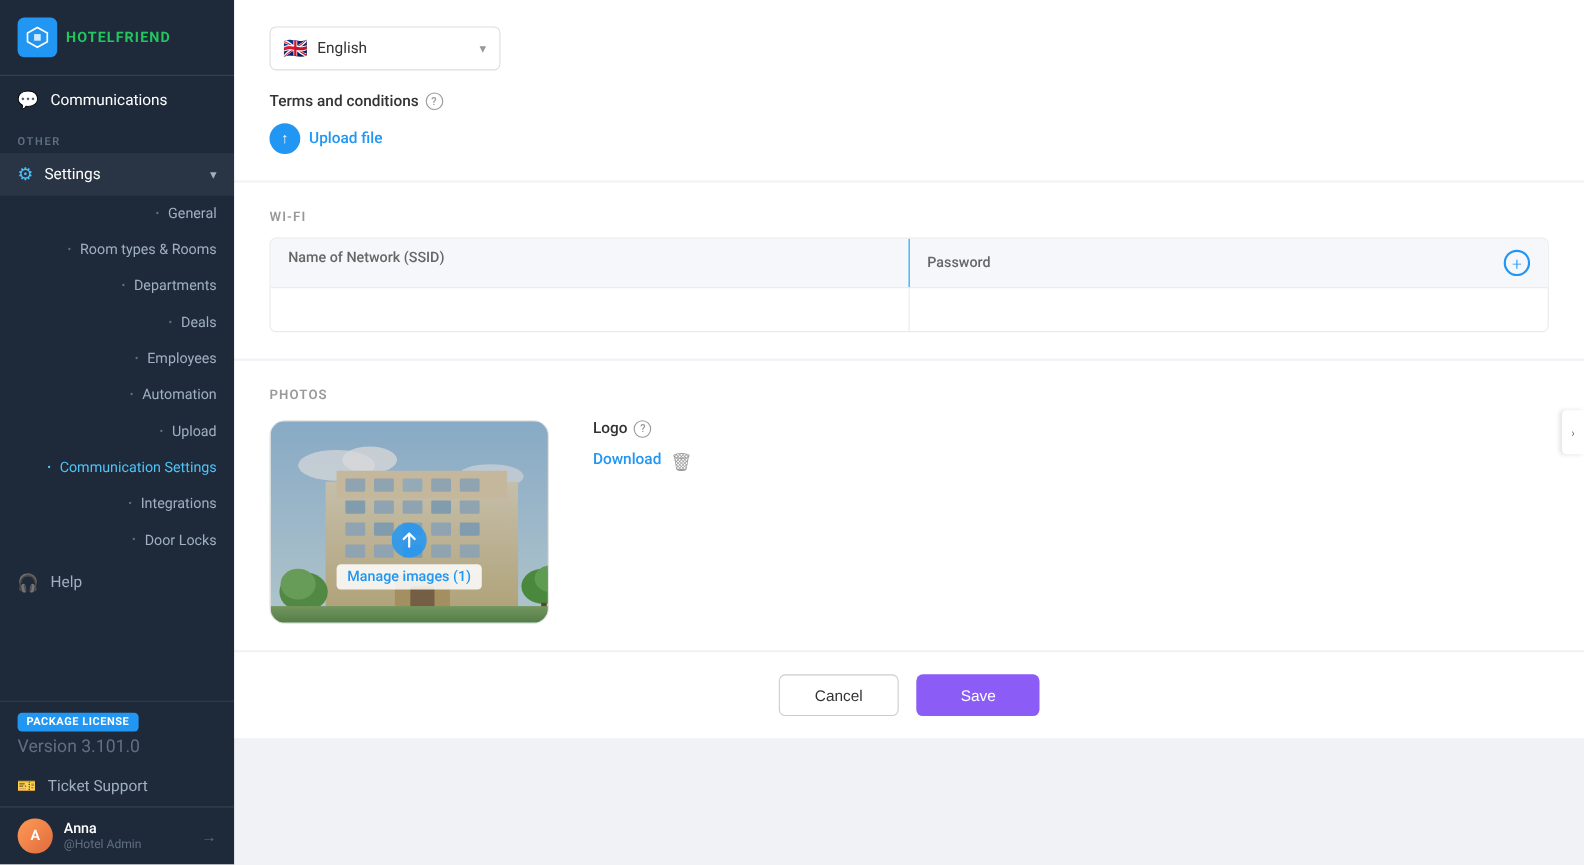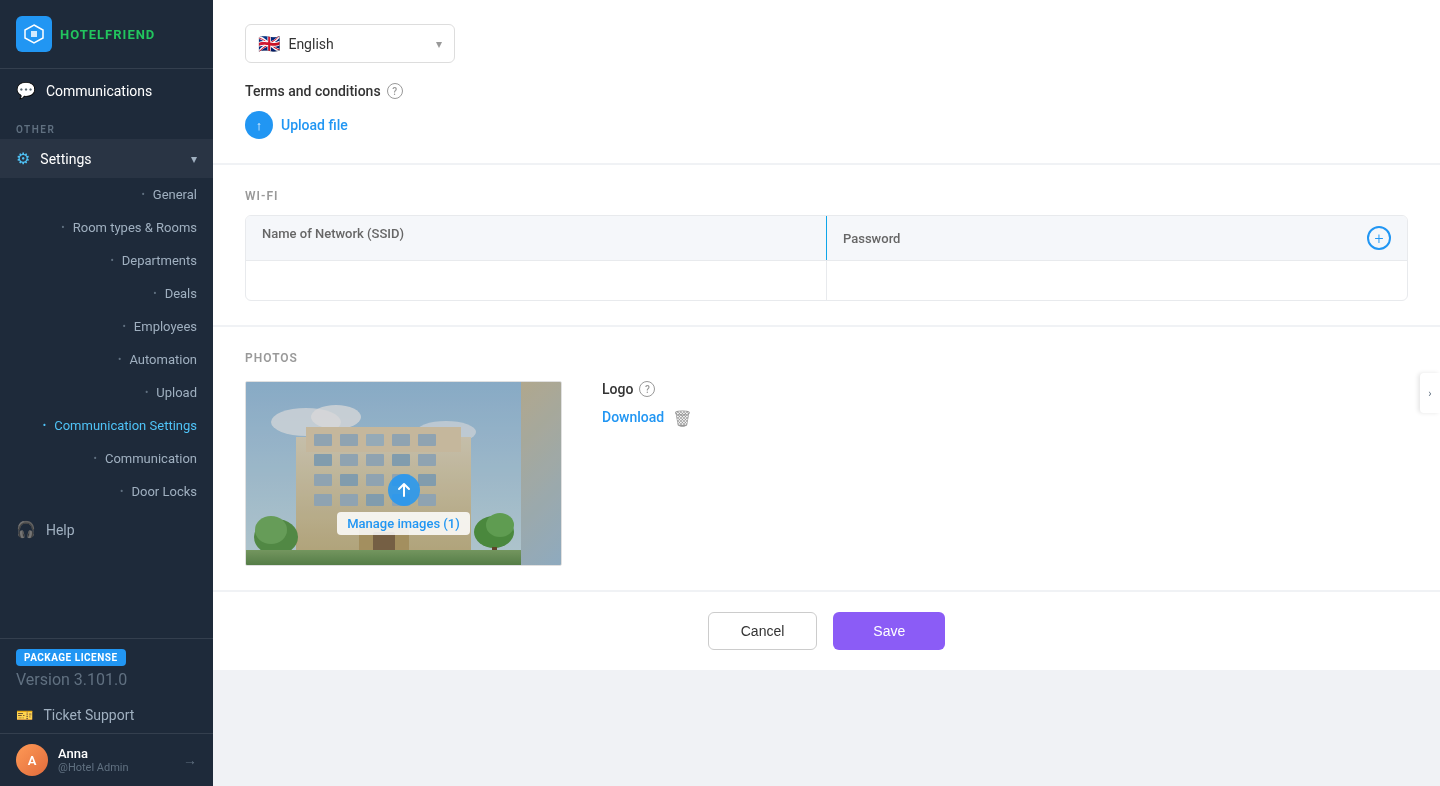--- a/index.html
+++ b/index.html
@@ -307,23 +307,23 @@
       letter-spacing: 1px;
       text-transform: uppercase;
       margin-bottom: 16px;
     }
     .photos-content {
       display: flex;
       gap: 40px;
       align-items: flex-start;
     }
     .photo-thumbnail {
-      width: 317px;
+      width: 254px;
       height: 185px;
-      border-radius: 2px;
+      border-radius: 14px;
       overflow: hidden;
       position: relative;
       cursor: pointer;
       background: linear-gradient(135deg, #b8d4e8 0%, #d4c5a0 50%, #a8c8e0 100%);
       border: 1px solid #e0e0e0;
     }
     .photo-overlay {
       position: absolute;
       bottom: 0;
       left: 0;
@@ -467,21 +467,21 @@
   <div class="sidebar-submenu-item">
     <span>Automation</span>
   </div>
   <div class="sidebar-submenu-item">
     <span>Upload</span>
   </div>
   <div class="sidebar-submenu-item active">
     <span>Communication Settings</span>
   </div>
   <div class="sidebar-submenu-item">
-    <span>Communication</span>
+    <span>Integrations</span>
   </div>
   <div class="sidebar-submenu-item">
     <span>Door Locks</span>
   </div>
 
   <div class="sidebar-nav-item">
     <span class="nav-icon">🎧</span>
     <span>Help</span>
   </div>
 

